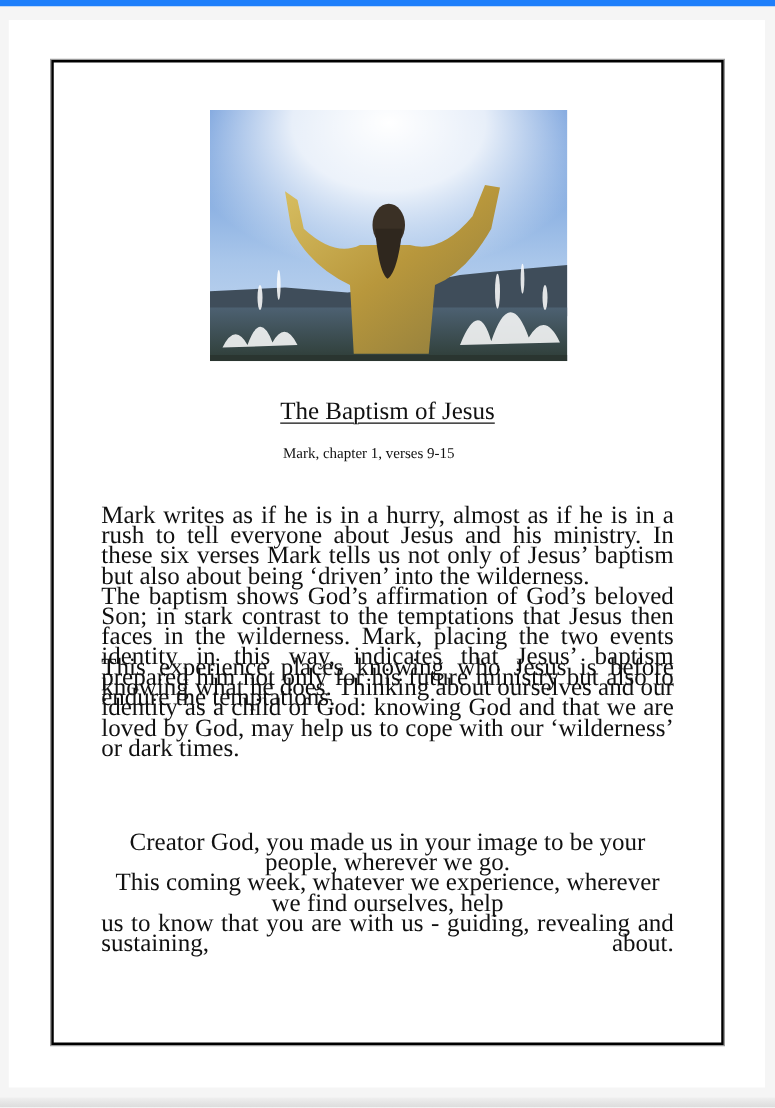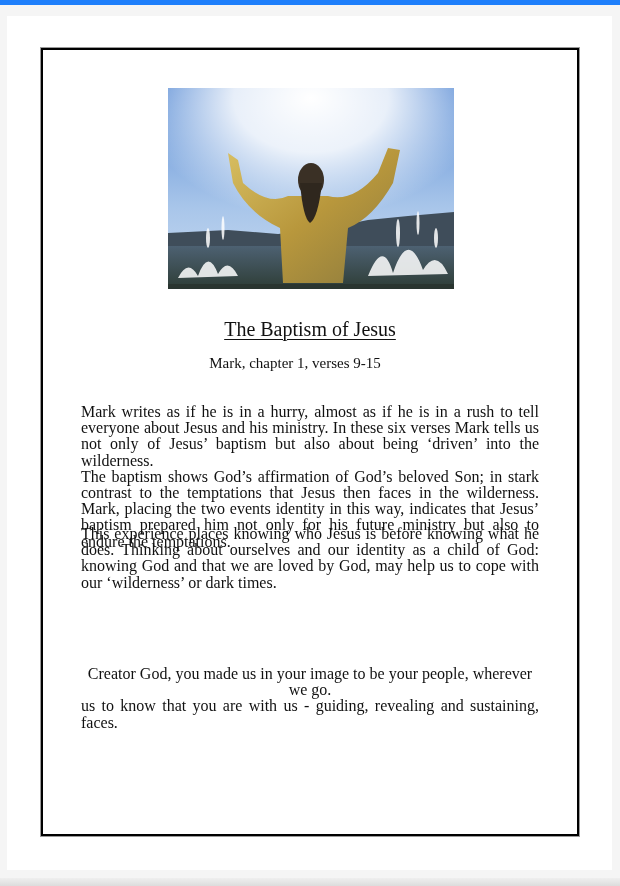--- a/index.html
+++ b/index.html
@@ -32,25 +32,25 @@
       overflow: hidden;
     }
     .photo svg { display: block; }
     .title {
       position: absolute; left: 0; width: 534px; top: 268px;
       text-align: center; font-size: 20px; text-decoration: underline;
       text-underline-offset: 3px; text-decoration-thickness: 1px;
     }
     .subtitle {
       position: absolute; left: 0; width: 504px; top: 305px;
-      text-align: center; font-size: 15px;
+      text-align: center; font-size: 12px;
     }
     .body-text {
       position: absolute; left: 38px; width: 458px;
-      font-size: 16px; line-height: 16.2px; text-align: justify;
+      font-size: 20px; line-height: 16.2px; text-align: justify;
     }
     .body-text p { margin: 0; }
     .p1 { top: 354px; }
     .p3 { top: 476px; }
     .pray { top: 583px; }
     .prayer { top: 616px; }
     .prayer p { text-align: center; }
     .prayer p.just { text-align: justify; text-align-last: justify; }
   </style>
 </head>
@@ -117,19 +117,20 @@
       <p>The baptism shows God’s affirmation of God’s beloved Son; in stark contrast to the temptations that Jesus then faces in the wilderness. Mark, placing the two events identity in this way, indicates that Jesus’ baptism prepared him not only for his future ministry but also to endure the temptations.</p>
     </div>
 
     <div class="body-text p3">
       <p>This experience places knowing who Jesus is before knowing what he does. Thinking about ourselves and our identity as a child of God: knowing God and that we are loved by God, may help us to cope with our ‘wilderness’ or dark times.</p>
     </div>
 
 
     <div class="body-text prayer">
       <p>Creator God, you made us in your image to be your people, wherever we go.</p>
-      <p class="just">us to know that you are with us - guiding, revealing and sustaining, faces.</p>
+      <p>This coming week, whatever we experience, wherever we find ourselves, help</p>
+      <p class="just">us to know that you are with us - guiding, revealing and sustaining, about.</p>
     </div>
 
   </div>
 </div>
 
 <div class="bottom-shade"></div>
 
 </body></html>

